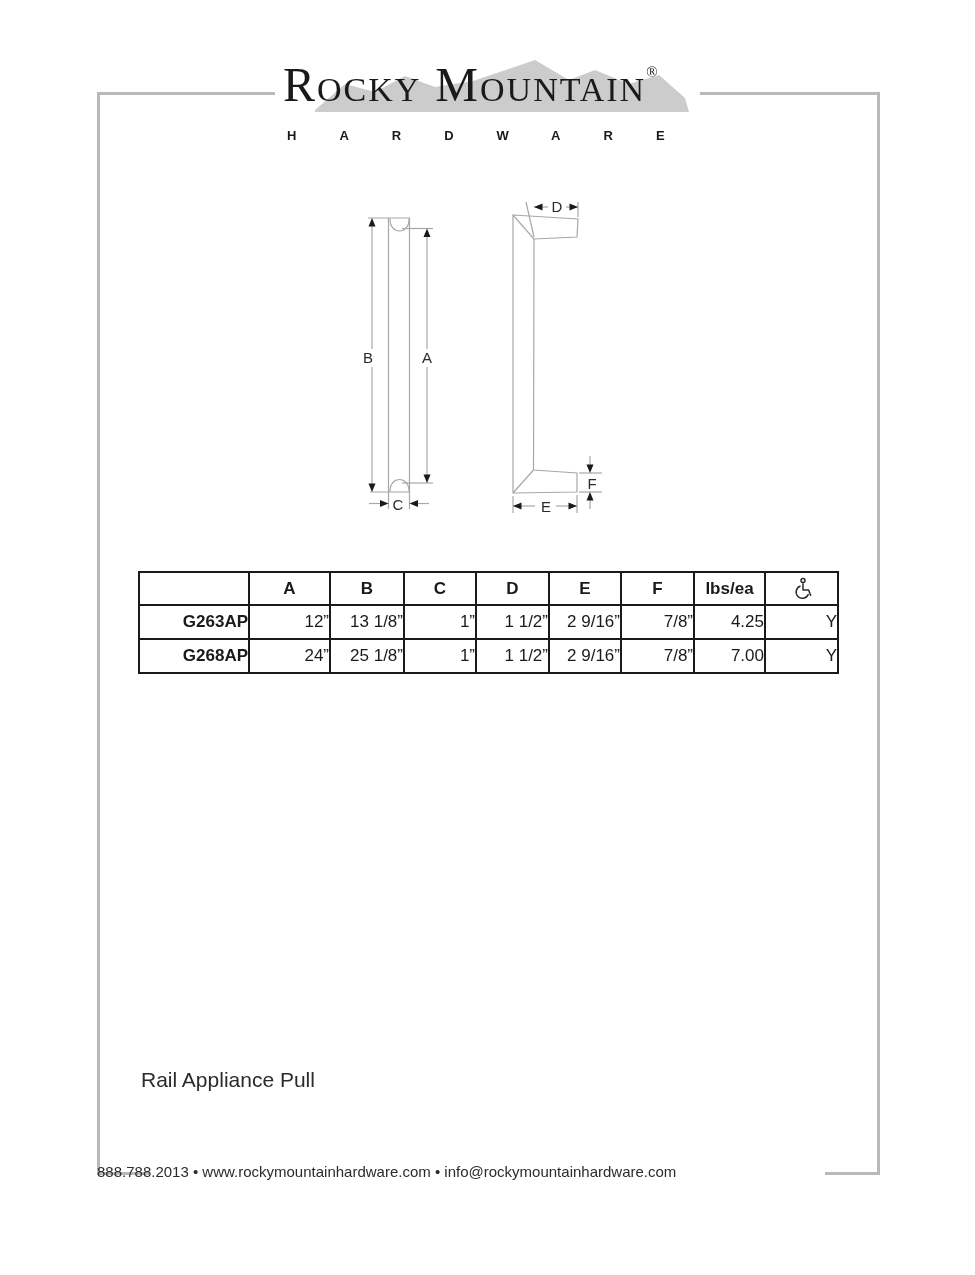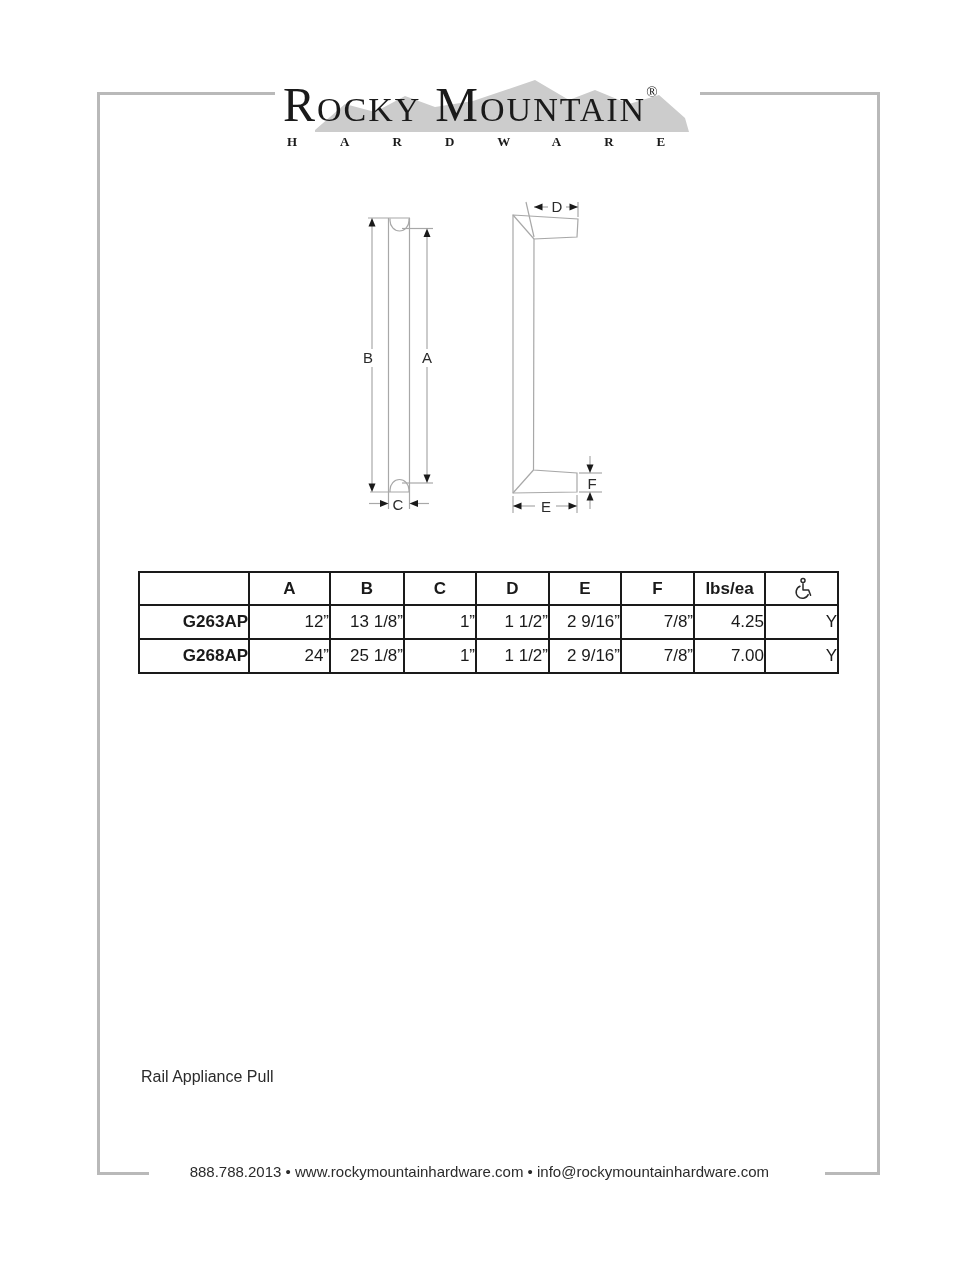--- a/index.html
+++ b/index.html
@@ -10,36 +10,35 @@
   
   .frame { position:absolute; background:#b9b9b9; }
   .f-left   { left:97px;  top:92px;   width:3px;  height:1083px; }
   .f-right  { left:877px; top:92px;   width:3px;  height:1083px; }
   .f-top-l  { left:97px;  top:92px;   width:178px; height:3px; }
   .f-top-r  { left:700px; top:92px;   width:180px; height:3px; }
   .f-bot-l  { left:97px;  top:1172px; width:52px;  height:3px; }
   .f-bot-r  { left:825px; top:1172px; width:55px;  height:3px; }
 
   
-  .logo { position:absolute; left:283px; top:68px; width:415px; height:78px; }
+  .logo { position:absolute; left:283px; top:48px; width:415px; height:78px; }
   .mountain { position:absolute; left:4px; top:6px; width:406px; height:62px; }
   .brand-line {
     position:relative; z-index:1; white-space:nowrap; text-align:left;
     font-family:"Liberation Serif", serif; font-variant:small-caps;
     font-size:48px; letter-spacing:2px; line-height:48px; color:#1a1a1a;
   }
   .brand-reg {
     font-family:"Liberation Serif", serif; font-size:15px; font-variant:normal;
     vertical-align:24px; letter-spacing:0;
   }
   .brand-sub {
-    position:relative; z-index:1; margin-top:5px; margin-left:4px;
+    position:relative; z-index:1; margin-top:19px; margin-left:4px;
     font-size:13px; font-weight:bold; letter-spacing:43px; color:#1a1a1a;
     white-space:nowrap;
-    font-family:Liberation Serif, serif;
   }
 
   
   .diagram { position:absolute; left:352px; top:188px; }
   .diagram .line { stroke:#a8a8a8; stroke-width:1.2; fill:none; }
   .diagram .arrow { fill:#1a1a1a; stroke:none; }
   .diagram .dimlabel {
     fill:#2b2b2b; font-family:"Liberation Sans", sans-serif; font-size:15px;
     text-anchor:middle;
   }
@@ -55,24 +54,24 @@
   }
   .spec-table thead tr { height:33px; }
   .spec-table tbody tr { height:34px; }
   .spec-table th { font-weight:bold; }
   .spec-table td { font-weight:normal;text-align:right; }
   .spec-table td.model { font-weight:bold; }
   .ada-icon { display:inline-block; vertical-align:middle; }
 
   
   .product-title {
-    position:absolute; left:141px; top:1068px; font-size:16px; color:#2b2b2b;
+    position:absolute; left:141px; top:1068px; font-size:21px; color:#2b2b2b;
   }
   .footer-contact {
-    position:absolute; left:97px; width:672px; top:1163px; text-align:right;
+    position:absolute; left:97px; width:672px; top:1163px; text-align:left;
     font-size:15px; color:#2b2b2b; background:transparent;
   }
 </style>
 </head>
 <body>
 
 <div class="page">
 
   <div class="frame f-left"></div>
   <div class="frame f-right"></div>

